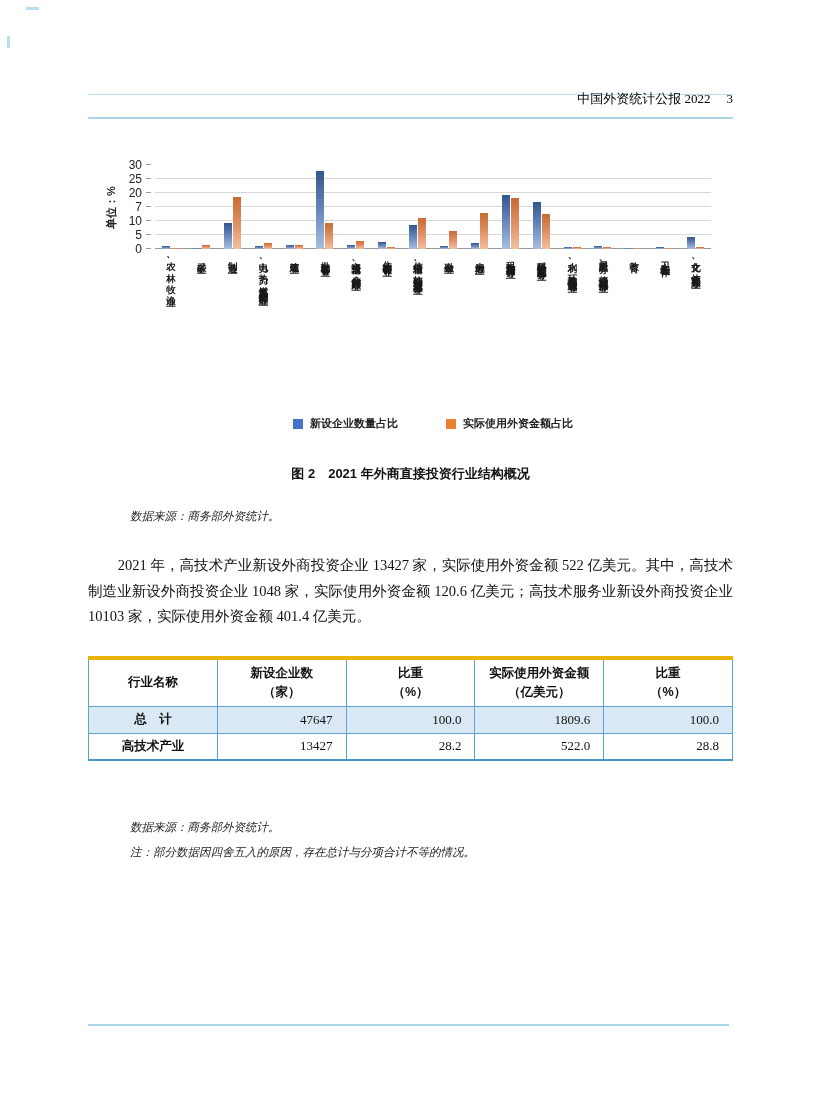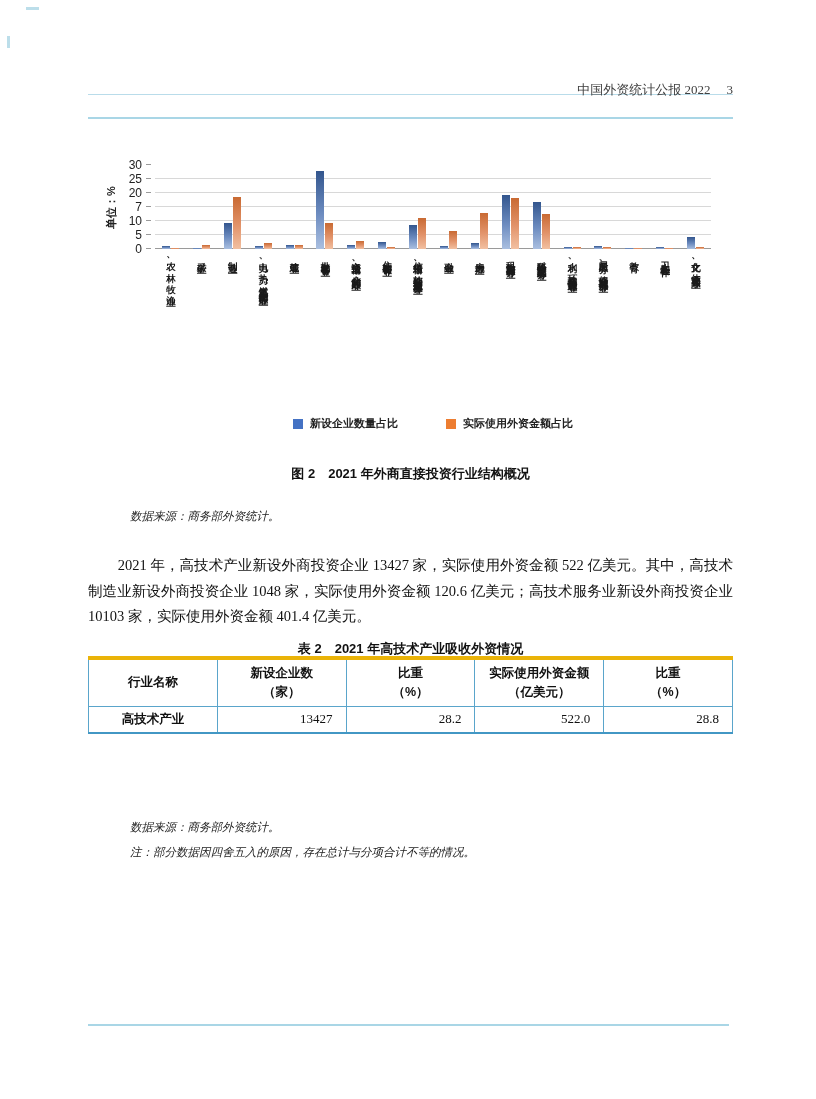--- a/index.html
+++ b/index.html
@@ -11,22 +11,22 @@
   }
   
   .mark { position:absolute; background:#bcdeea; }
   .mark-a { left:26px; top:7px; width:13px; height:3px; }
   .mark-b { left:7px; top:36px; width:3px; height:12px; }
 
   
   .header-rule-1 { position:absolute; left:88px; top:94px; width:645px; height:1px; background:#b9dcea; }
   .header-rule-2 { position:absolute; left:88px; top:117px; width:645px; height:2px; background:#a9d6e6; }
   .header-text {
-    position:absolute; left:88px; top:81px; width:645px; text-align:right;
-    font-size:13px; line-height:18px; color:#404040;
+    position:absolute; left:88px; top:90px; width:645px; text-align:right;
+    font-size:13px; line-height:18px; color:#000000;
   }
   .header-text .pageno { display:inline-block; margin-left:16px; }
 
   
   .chart { position:absolute; left:96px; top:160px; width:637px; height:292px; }
   .y-axis-title {
     position:absolute; left:2px; top:5px; height:84px; width:26px;
     display:flex; align-items:center; justify-content:center;
   }
   .y-axis-title span {
@@ -285,21 +285,20 @@
       </div>
     </div>
   </div>
 
   <div class="fig-caption">图 2　2021 年外商直接投资行业结构概况</div>
 
   <div class="source-note source-1">数据来源：商务部外资统计。</div>
 
   <div class="para">2021 年，高技术产业新设外商投资企业 13427 家，实际使用外资金额 522 亿美元。其中，高技术制造业新设外商投资企业 1048 家，实际使用外资金额 120.6 亿美元；高技术服务业新设外商投资企业 10103 家，实际使用外资金额 401.4 亿美元。</div>
 
-  <div class="tbl-caption">表 2　2021 年高技术产业吸收外资情况</div>
 
   <table class="data-table">
     <colgroup>
       <col style="width:20%">
         <col style="width:20%">
         <col style="width:20%">
         <col style="width:20%">
         <col style="width:20%">
     </colgroup>
     <thead>
@@ -319,20 +318,27 @@
             <div>实际使用外资金额</div>
             <div>（亿美元）</div>
           </th>
           <th>
             <div>比重</div>
             <div>（%）</div>
           </th>
         </tr>
     </thead>
     <tbody id="table-body">
+        <tr class="shaded">
+          <td class="label">总　计</td>
+          <td class="num">47647</td>
+          <td class="num">100.0</td>
+          <td class="num">1809.6</td>
+          <td class="num">100.0</td>
+        </tr>
         <tr>
           <td class="label">高技术产业</td>
           <td class="num">13427</td>
           <td class="num">28.2</td>
           <td class="num">522.0</td>
           <td class="num">28.8</td>
         </tr>
       </tbody>
   </table>
 

